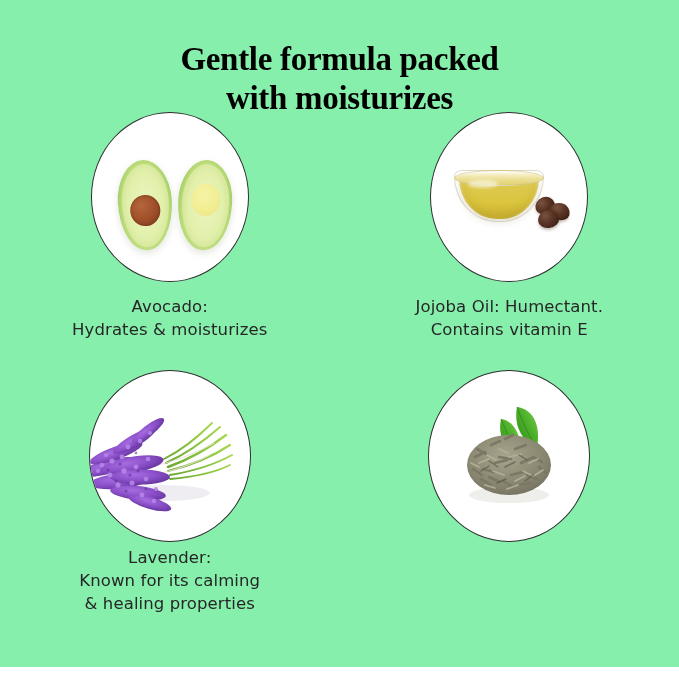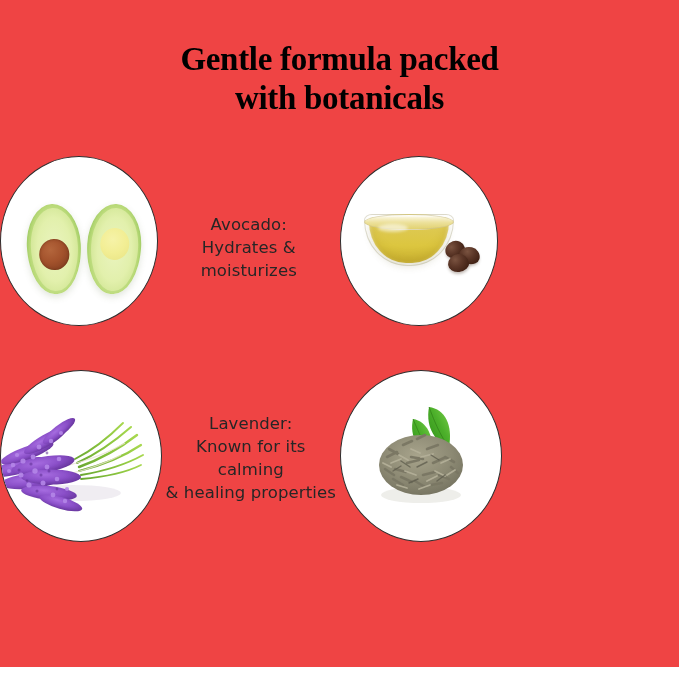--- a/index.html
+++ b/index.html
@@ -13,21 +13,21 @@
     height: 679px;
     overflow: hidden;
     font-family: "Liberation Sans", sans-serif;
     -webkit-font-smoothing: antialiased;
   }
 
   .infographic {
     position: relative;
     width: 679px;
     height: 667px;
-    background: #ef4444;
+    background: #86efac;
     box-sizing: border-box;
   }
 
   
   .title-block {
     position: absolute;
     left: 0;
     top: 40px;
     width: 679px;
     text-align: center;
@@ -47,21 +47,21 @@
     position: absolute;
     left: 0;
     top: 112px;
     width: 679px;
     display: grid;
     grid-template-columns: 1fr 1fr;
     grid-template-rows: 258px auto;
   }
   .cell {
     display: flex;
-    flex-direction: row;
+    flex-direction: column;
     align-items: center;
   }
 
   .circle {
     position: relative;
     width: 158px;
     height: 170px;
     border: 1.6px solid #2e2e2e;
     border-radius: 50%;
     background: #ffffff;
@@ -204,21 +204,21 @@
   
   .tea-svg { position: absolute; left: 0; top: 0; }
 </style>
 </head>
 <body>
 
 <div class="infographic">
 
   <div class="title-block">
     <span class="title-line">Gentle formula packed</span>
-    <span class="title-line">with botanicals</span>
+    <span class="title-line">with moisturizes</span>
   </div>
 
   <div class="grid">
 
     <div class="cell">
       <div class="circle">
         <div class="art">
           <div class="avo left">
             <div class="avo-pit"></div>
           </div>
@@ -234,20 +234,22 @@
     <div class="cell">
       <div class="circle">
         <div class="art">
           <div class="bowl-rim"></div>
           <div class="bowl"></div>
           <div class="seed s1"></div>
           <div class="seed s2"></div>
           <div class="seed s3"></div>
         </div>
       </div>
+      <div class="caption">Jojoba Oil: Humectant.
+Contains vitamin E</div>
     </div>
 
     <div class="cell cell-row2">
       <div class="circle">
         <svg class="lav-svg" width="162" height="172" viewBox="0 0 162 172">
           <defs>
             <linearGradient id="stemG" x1="0" y1="1" x2="1" y2="0">
               <stop offset="0%" stop-color="#6aa832"></stop>
               <stop offset="55%" stop-color="#8cc63f"></stop>
               <stop offset="100%" stop-color="#a8d84f"></stop>

